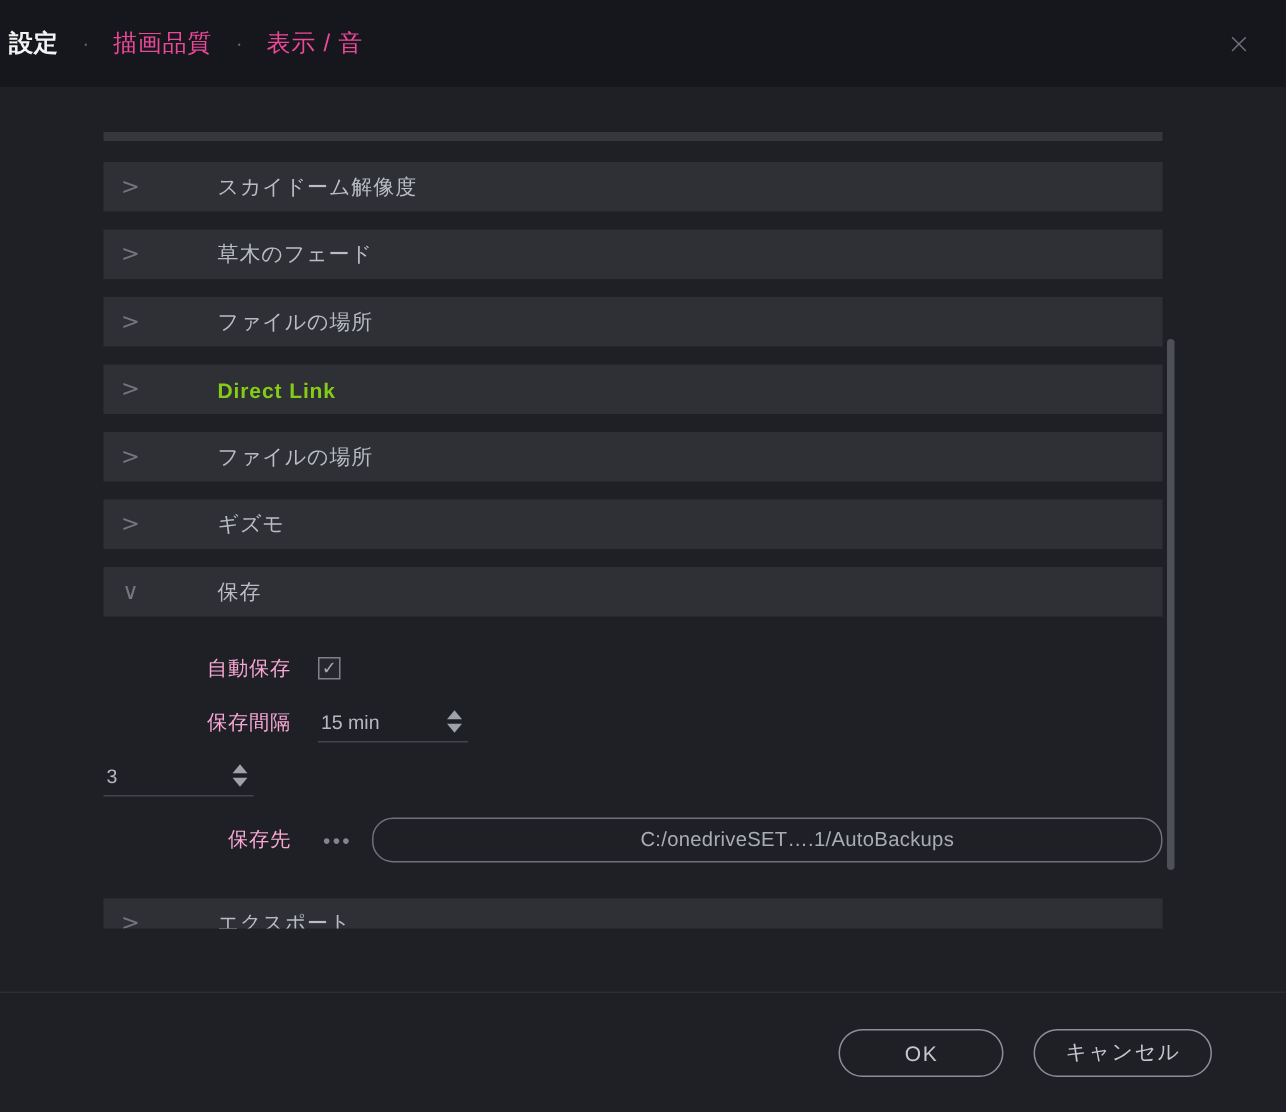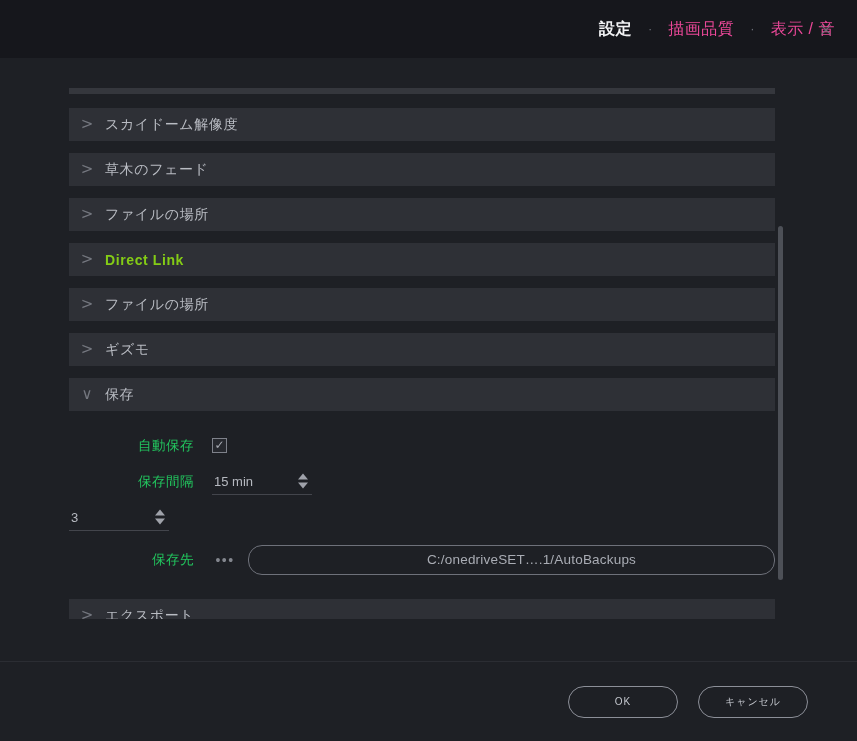--- a/index.html
+++ b/index.html
@@ -25,21 +25,21 @@
   }
 
   
   .titlebar {
     position: relative;
     height: 58px;
     flex: 0 0 58px;
     background: #16171c;
     display: flex;
     align-items: center;
-    justify-content: flex-end;
+    justify-content: flex-start;
   }
   .tabs {
     display: flex;
     align-items: center;
     gap: 0;
     transform: translateX(-8px);
   }
   .tab {
     font-size: 16px;
     letter-spacing: 0.5px;
@@ -117,20 +117,21 @@
     color: #74777f;
     font-size: 15px;
     font-family: "DejaVu Sans", sans-serif;
     line-height: 1;
     user-select: none;
   }
   .row .row-label {
     font-size: 14px;
     color: #b9bcc3;
     letter-spacing: 0.6px;
+    margin-left: 40px;
   }
   .row.bold .row-label {
     font-weight: 700;
     color: #84cc16;
   }
 
   
   .panel {
     padding: 6px 0 10px 0;
   }
@@ -140,21 +141,21 @@
     height: 33px;
     margin-bottom: 3px;
   }
   .field-label {
     width: 143px;
     flex: 0 0 143px;
     text-align: right;
     padding-right: 18px;
     box-sizing: border-box;
     font-size: 13.5px;
-    color: #22c55e;
+    color: #f9a8d4;
     letter-spacing: 0.5px;
   }
   .checkbox {
     width: 15px;
     height: 15px;
     box-sizing: border-box;
     border: 1px solid #7e818a;
     background: #26282e;
     display: flex;
     align-items: center;
@@ -262,21 +263,21 @@
   }
   .pill-btn {
     min-width: 110px;
     height: 32px;
     padding: 0 20px;
     box-sizing: border-box;
     border: 1px solid #8c8f98;
     border-radius: 16px;
     background: transparent;
     color: #c3c6cd;
-    font-size: 10px;
+    font-size: 14px;
     font-family: "Liberation Sans", "DejaVu Sans", sans-serif;
     letter-spacing: 1px;
     display: flex;
     align-items: center;
     justify-content: center;
     cursor: pointer;
   }
 </style>
 </head>
 <body>

